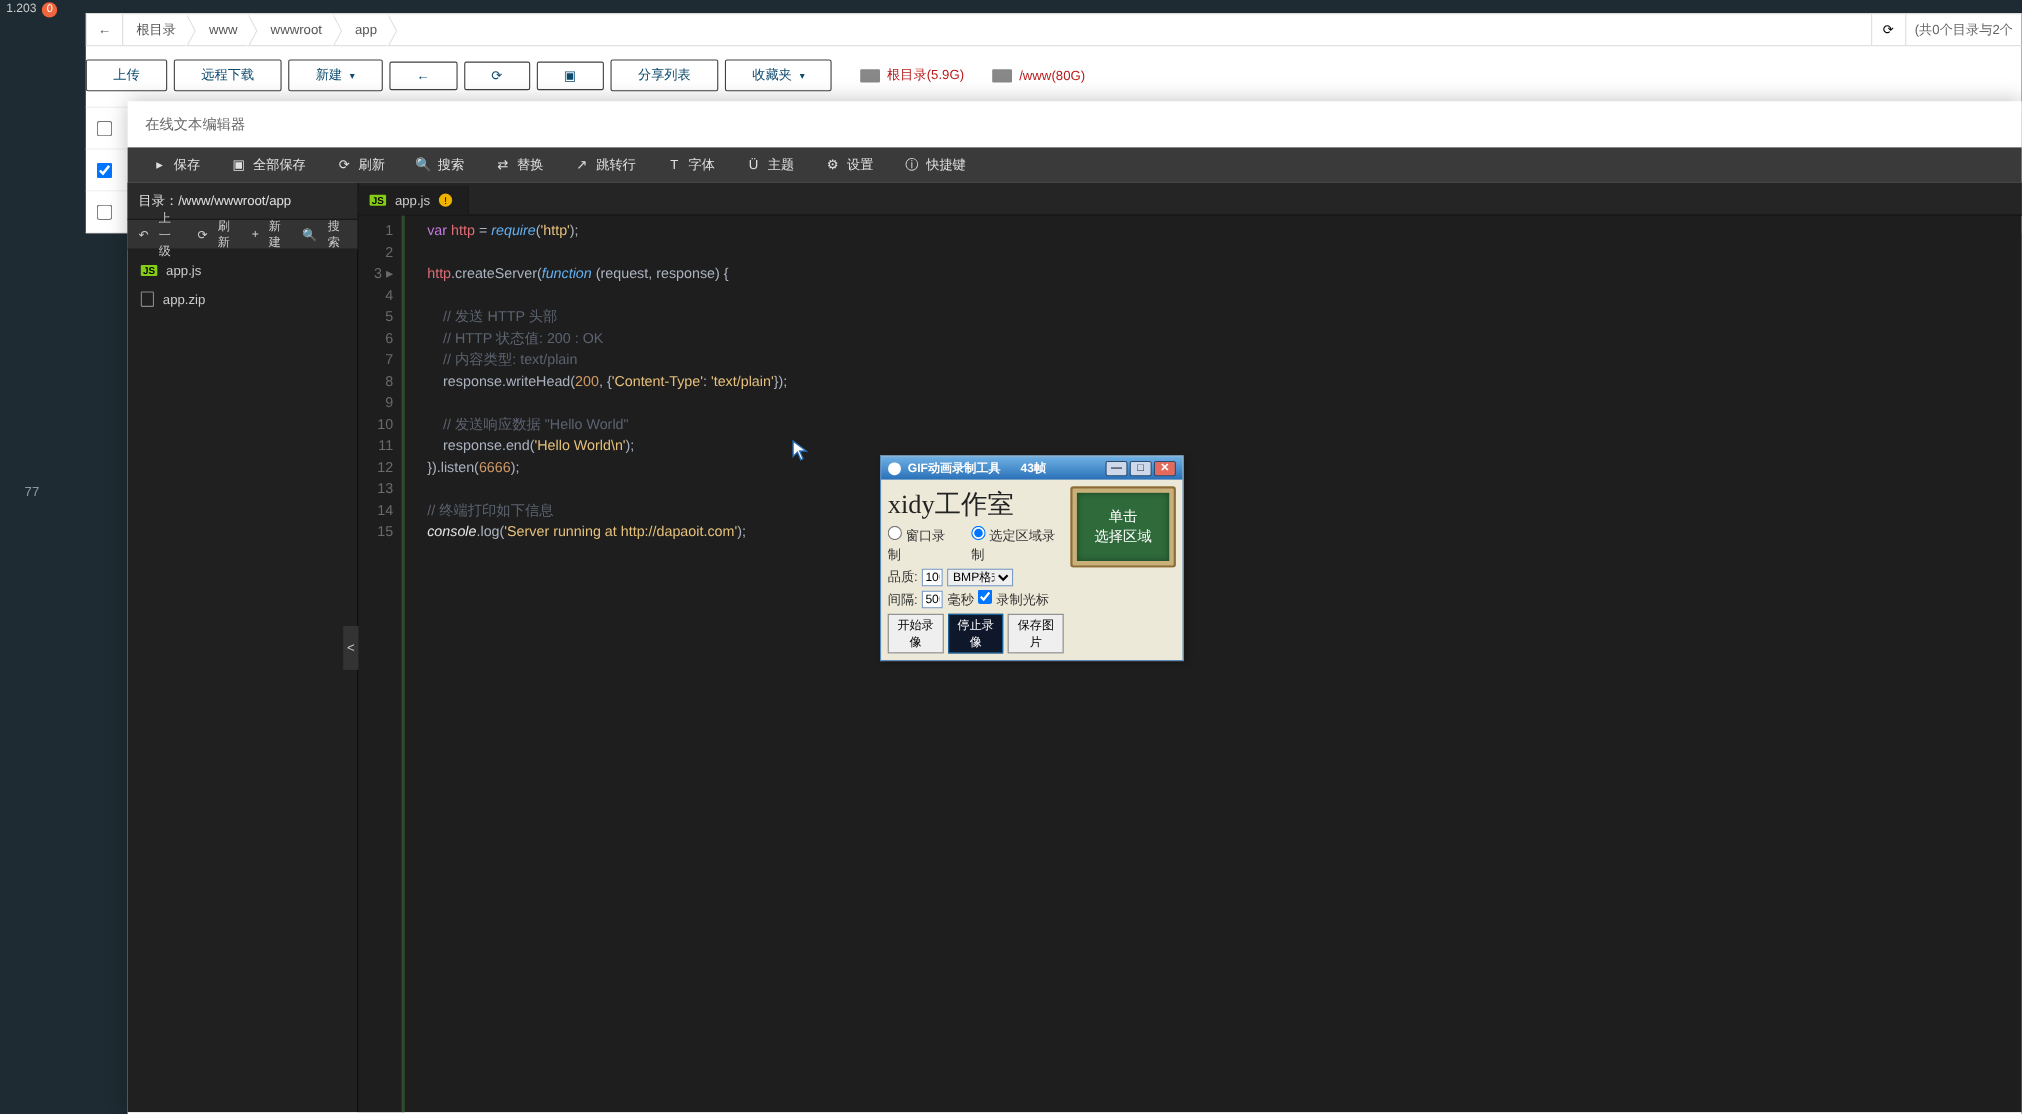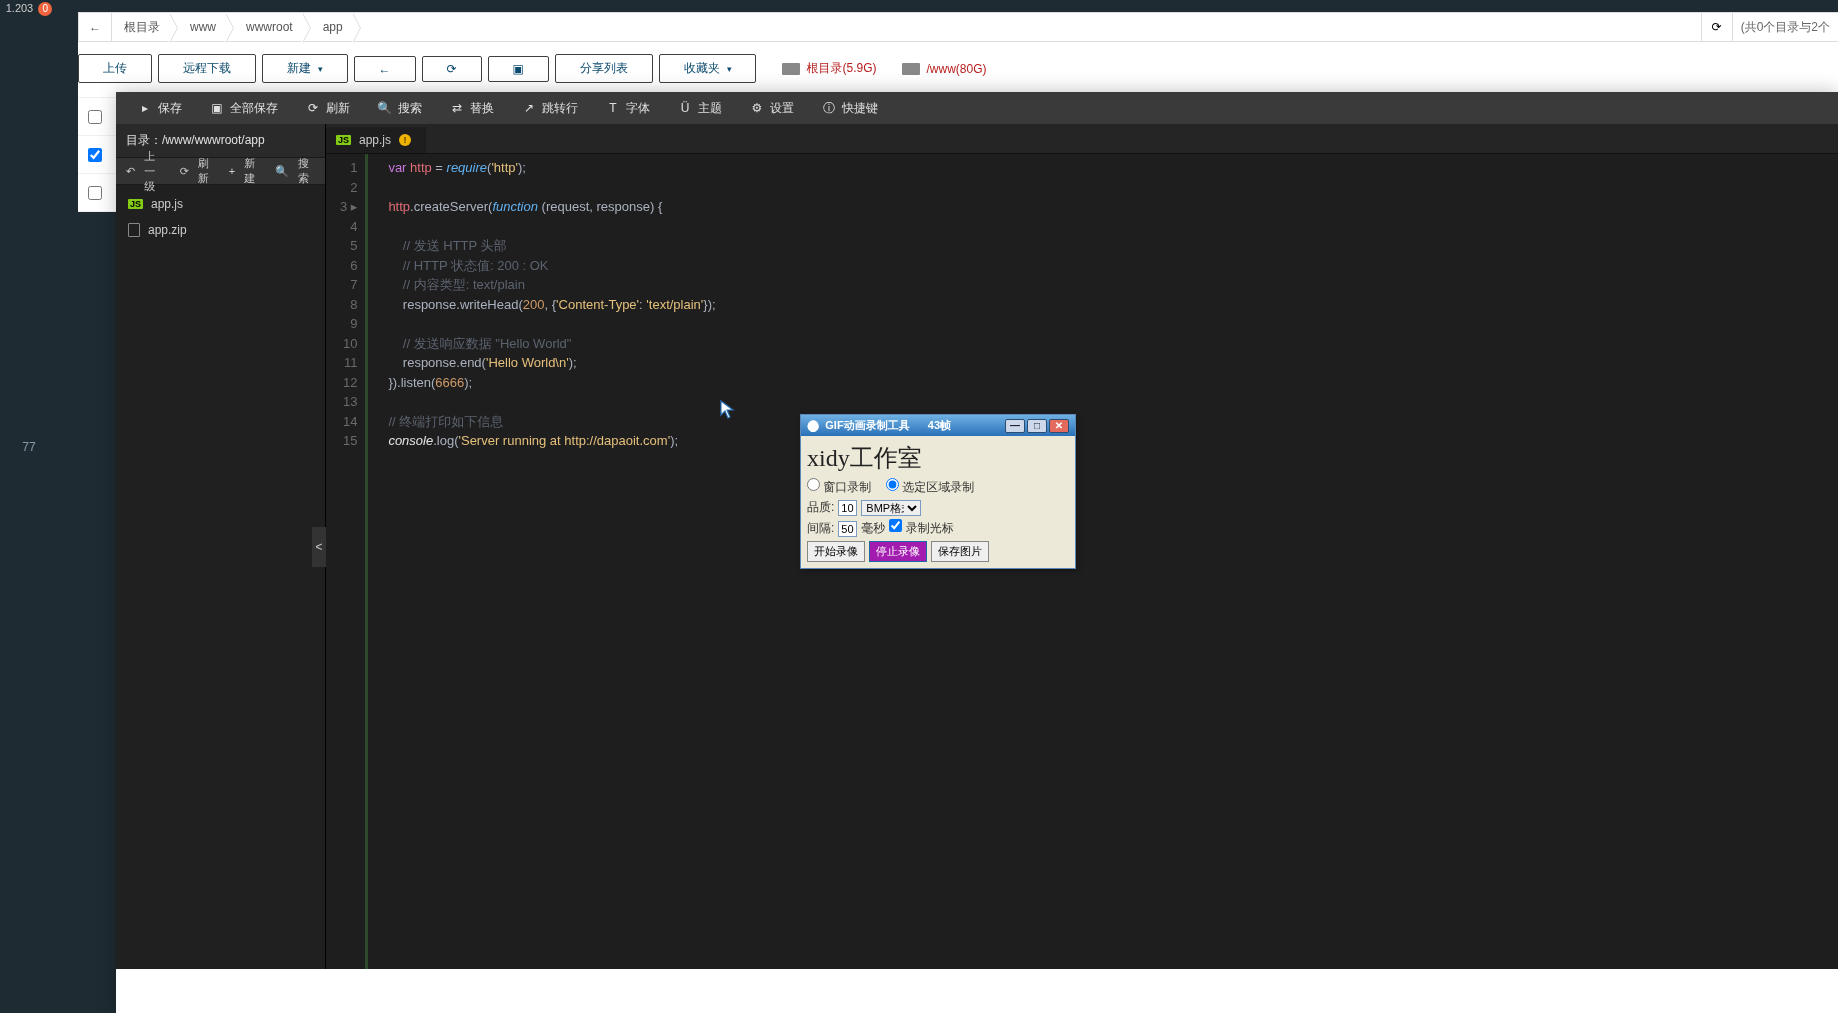--- a/index.html
+++ b/index.html
@@ -76,26 +76,26 @@
 
 .gif-win { position:absolute; left:800px; top:414px; width:276px; background:#ece9d8; border:1px solid #5a88b8; box-shadow:2px 2px 6px rgba(0,0,0,.3); font-size:12px; }
 .gif-title { background:linear-gradient(#6fb1e4,#2a70b8); color:#fff; padding:3px 6px; display:flex; align-items:center; gap:6px; font-weight:bold; font-size:11px;}
 .gif-title .spacer{flex:1;}
 .win-ctrl { display:flex; gap:2px; }
 .win-ctrl span{ width:20px; height:14px; background:#cdd9ea; border:1px solid #2a4d70; border-radius:2px; text-align:center; line-height:12px; font-size:10px; color:#223; cursor:pointer;}
 .win-ctrl .close{ background:#e46a5e; color:#fff; }
 .gif-body { padding:6px; display:flex; gap:6px; }
 .gif-left { flex:1; }
 .gif-logo { font-family: "Brush Script MT", cursive; font-size:24px; color:#222; margin-bottom:4px; white-space:nowrap;}
-.gif-row { display:flex; align-items:flex-end; gap:4px; margin:3px 0; font-size:12px; color:#333;}
+.gif-row { display:flex; align-items:center; gap:4px; margin:3px 0; font-size:12px; color:#333;}
 .gif-row input[type=text]{ width:19px; border:1px solid #7a9ac0; text-align:center; padding:1px 2px; font-size:11px;}
 .gif-row select{ border:1px solid #7a9ac0; font-size:11px; width:60px;}
 .gif-btns { display:flex; gap:4px; margin-top:4px;}
 .gif-btns button{ border:1px solid #888; background:#efefef; padding:2px 6px; font-size:11px; cursor:pointer;}
-.gif-btns button.active{ background:#a21caf; color:#fff; border-color:#1a6aa6;}
+.gif-btns button.active{ background:#0f172a; color:#fff; border-color:#1a6aa6;}
 .gif-right { width:96px; }
 .chalkboard { width:96px; height:74px; background:#c8b078; padding:6px; border-radius:3px; box-shadow:inset 0 0 0 2px #8d6c3b; }
 .chalkboard-inner{ width:100%; height:100%; background:#2e6a3a; color:#fff; display:flex; flex-direction:column; align-items:center; justify-content:center; font-size:13px; box-shadow:inset 0 0 6px rgba(0,0,0,.4);}
 
 
 .cursor-arrow { position:absolute; left:720px; top:400px; width:0; height:0; }
 .cursor-arrow svg { width:16px; height:20px; }
 
 .chev::after{content:"▾"; font-size:9px; margin-left:3px;}
 </style>
@@ -147,20 +147,21 @@
     <div class="file-row">
         <input type="checkbox" checked="" style="">
       </div>
     <div class="file-row">
         <input type="checkbox" style="">
       </div>
   </div>
 </div>
 
 <div class="editor-modal">
+  <div class="editor-title">在线文本编辑器</div>
   <div class="editor-menu">
     <div class="em-item">
         <span class="em-icon">▸</span>
         <span>保存</span>
       </div>
     <div class="em-item">
         <span class="em-icon">▣</span>
         <span>全部保存</span>
       </div>
     <div class="em-item">
@@ -281,20 +282,28 @@
         <input type="text" value="500" style="">
         <span>毫秒</span>
         <label><input type="checkbox" checked="" style=""> <span>录制光标</span></label>
       </div>
       <div class="gif-btns">
         <button>开始录像</button>
         <button class="active">停止录像</button>
         <button>保存图片</button>
       </div>
     </div>
+    <div class="gif-right">
+      <div class="chalkboard">
+        <div class="chalkboard-inner">
+          <div>单击</div>
+          <div>选择区域</div>
+        </div>
+      </div>
+    </div>
   </div>
 </div>
 
 <div class="cursor-arrow">
   <svg viewBox="0 0 16 20">
       <path d="M1 1 L1 15 L5 11 L8 18 L10 17 L7 10 L13 10 Z" fill="#fff" stroke="#2a70b8" stroke-width="1.2"></path>
     </svg>
 </div>
 
 </body></html>

